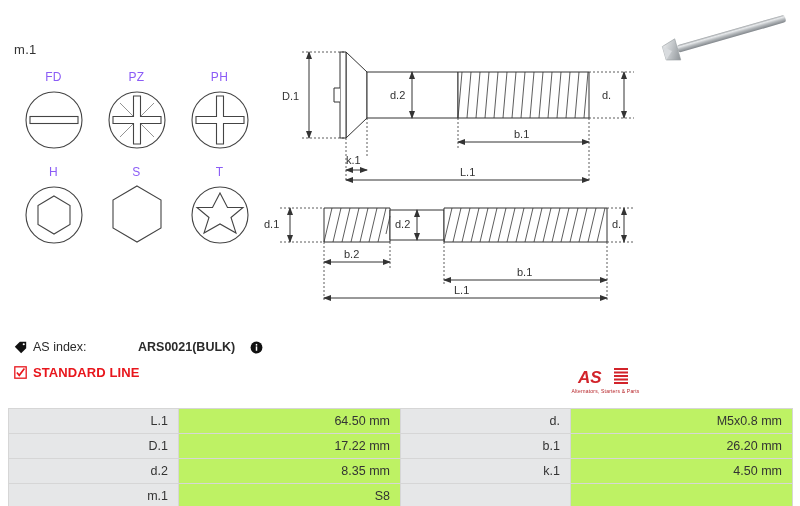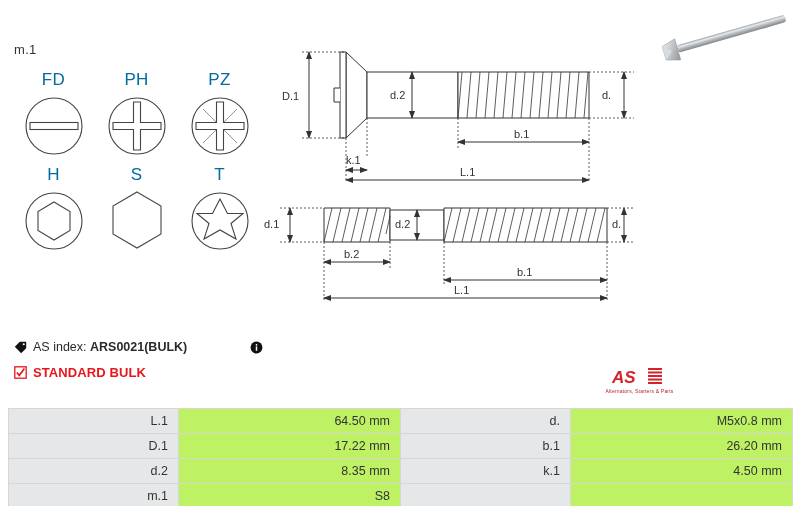--- a/index.html
+++ b/index.html
@@ -49,22 +49,22 @@
     display: flex;
     height: 95px;
   }
   .head-cell {
     width: 83px;
     display: flex;
     flex-direction: column;
     align-items: center;
   }
   .head-cell-label {
-    font-size: 17px;
-    color: #0369a1;
+    font-size: 12px;
+    color: #8b5cf6;
     margin-bottom: 4px;
     letter-spacing: .3px;
   }
   .head-icon svg { display: block; }
 
   
   #drawing-screw { position: absolute; left: 262px; top: 30px; }
   #drawing-stud  { position: absolute; left: 262px; top: 190px; }
 
   
@@ -97,32 +97,32 @@
     line-height: 15px;
     margin-bottom: 10px;
     color: #2b2b2b;
   }
   .info-line .ic {
     flex: 0 0 auto;
     margin-right: 6px;
     margin-top: 1px;
     line-height: 0;
   }
-  .info-line b { font-weight: bold; }
+  .info-line b { font-weight: bold; margin-left: 48px; }
   .std-line {
     color: #e8161c;
     font-weight: bold;
     font-size: 13px;
     letter-spacing: .1px;
   }
 
   
   #aspl-logo {
     position: absolute;
-    left: 34px;
+    left: 0;
     top: 26px;
     width: 115px;
     height: 32px;
   }
   #aspl-logo .logo-sub {
     position: absolute;
     left: 0;
     top: 22px;
     width: 115px;
     text-align: center;
@@ -171,38 +171,38 @@
         <div class="head-cell">
           <div class="head-cell-label">FD</div>
           <div class="head-icon">
             <svg width="64" height="64" viewBox="0 0 64 64">
               <circle cx="32" cy="32" r="28" fill="none" stroke="#444" stroke-width="1.1"></circle>
               <rect x="8" y="28.5" width="48" height="7" fill="none" stroke="#444" stroke-width="1.1"></rect>
             </svg>
           </div>
         </div>
         <div class="head-cell">
-          <div class="head-cell-label">PH</div>
-          <div class="head-icon">
-            <svg width="64" height="64" viewBox="0 0 64 64">
-              <circle cx="32" cy="32" r="28" fill="none" stroke="#444" stroke-width="1.1"></circle>
-              <path d="M8 28.5 H28.5 V8 H35.5 V28.5 H56 V35.5 H35.5 V56 H28.5 V35.5 H8 Z" fill="none" stroke="#444" stroke-width="1.1"></path>
-            </svg>
-          </div>
-        </div>
-        <div class="head-cell">
           <div class="head-cell-label">PZ</div>
           <div class="head-icon">
             <svg width="64" height="64" viewBox="0 0 64 64">
               <circle cx="32" cy="32" r="28" fill="none" stroke="#444" stroke-width="1.1"></circle>
               <g stroke="#888" stroke-width="0.9">
                 <line x1="15" y1="15" x2="49" y2="49"></line>
                 <line x1="49" y1="15" x2="15" y2="49"></line>
               </g>
               <path d="M8 28.5 H28.5 V8 H35.5 V28.5 H56 V35.5 H35.5 V56 H28.5 V35.5 H8 Z" fill="#fff" stroke="#444" stroke-width="1.1"></path>
+            </svg>
+          </div>
+        </div>
+        <div class="head-cell">
+          <div class="head-cell-label">PH</div>
+          <div class="head-icon">
+            <svg width="64" height="64" viewBox="0 0 64 64">
+              <circle cx="32" cy="32" r="28" fill="none" stroke="#444" stroke-width="1.1"></circle>
+              <path d="M8 28.5 H28.5 V8 H35.5 V28.5 H56 V35.5 H35.5 V56 H28.5 V35.5 H8 Z" fill="none" stroke="#444" stroke-width="1.1"></path>
             </svg>
           </div>
         </div>
       </div>
 
       <div class="head-row">
         <div class="head-cell">
           <div class="head-cell-label">H</div>
           <div class="head-icon">
             <svg width="64" height="64" viewBox="0 0 64 64">
@@ -415,21 +415,21 @@
       <span>&nbsp;</span>
       <b>ARS0021(BULK)</b>
     </div>
     <div class="info-line">
       <span class="ic">
         <svg width="13" height="13" viewBox="0 0 16 16">
           <rect x="1" y="1" width="14" height="14" fill="none" stroke="#e8161c" stroke-width="1.6"></rect>
           <path d="M3.5 8 L6.5 11.5 L12.8 3.2" fill="none" stroke="#e8161c" stroke-width="2"></path>
         </svg>
       </span>
-      <span class="std-line">STANDARD BULK</span>
+      <span class="std-line">STANDARD LINE</span>
     </div>
   </div>
 
   <div class="info-col" id="info-col-2">
     <div class="info-line">
       <span class="ic">
         <svg width="13" height="13" viewBox="0 0 16 16">
           <circle cx="8" cy="8" r="7.3" fill="#111"></circle>
           <rect x="7.1" y="6.6" width="1.8" height="5.4" fill="#fff"></rect>
           <rect x="7.1" y="3.6" width="1.8" height="2.1" fill="#fff"></rect>

